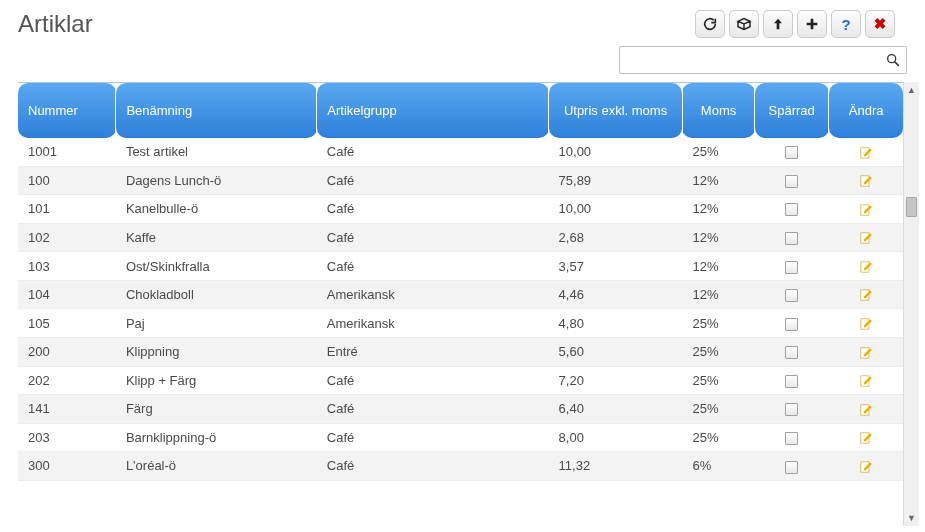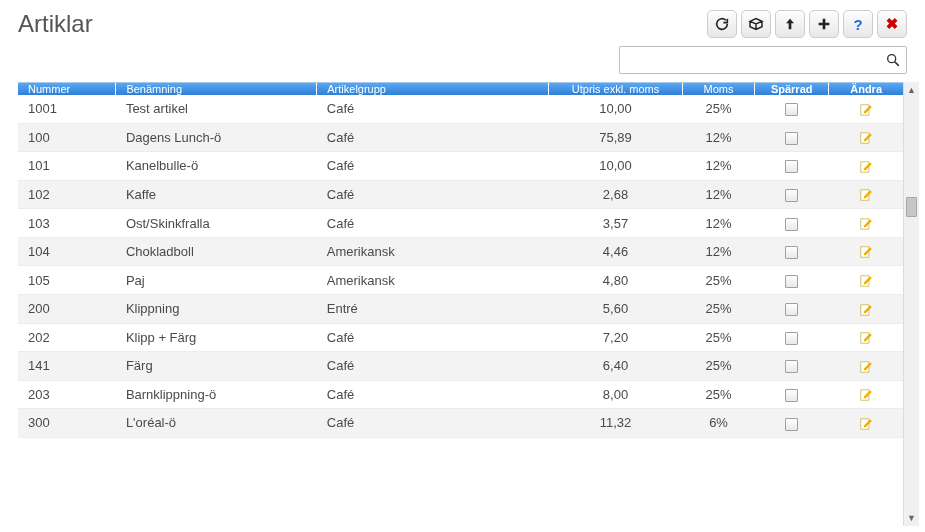--- a/index.html
+++ b/index.html
@@ -11,21 +11,21 @@
     background: #fff;
     width: 925px;
     height: 532px;
     overflow: hidden;
     position: relative;
   }
   .header {
     display: flex;
     justify-content: space-between;
     align-items: flex-start;
-    padding: 10px 18px 0 18px;
+    padding: 10px 30px 0 18px;
   }
   .title {
     font-size: 24px;
     font-weight: 300;
     color: #555;
   }
   .toolbar {
     display: flex;
     gap: 4px;
   }
@@ -93,43 +93,44 @@
   }
   table {
     border-collapse: collapse;
     width: 100%;
     table-layout: fixed;
   }
   thead th {
     background: linear-gradient(#5aa8f2, #2d7fd9);
     color: #fff;
     font-weight: 400;
-    font-size: 11px;
+    font-size: 13px;
     text-align: left;
-    padding: 0 10px;
+    padding: 20px 10px;
     border-right: 1px solid rgba(255,255,255,0.25);
     white-space: nowrap;
     overflow: hidden;
+    border-radius: 10px;
   }
   thead th:last-child { border-right: none; }
   thead th.num, thead th.right { text-align: center; }
-  thead th.center { text-align: center; font-weight: bold; }
+  thead th.center { text-align: center; }
   tbody tr {
     border-bottom: 1px solid #ececec;
   }
   tbody tr:nth-child(even) { background: #f3f3f3; }
   tbody tr:nth-child(odd) { background: #fff; }
   tbody td {
     padding: 6px 10px;
     white-space: nowrap;
     overflow: hidden;
     text-overflow: clip;
     color: #4a4a4a;
   }
-  tbody td.right { text-align: center; }
+  tbody td.right { text-align: left; }
   tbody td.center { text-align: center; }
   .checkbox-box {
     display: inline-block;
     width: 13px;
     height: 13px;
     border: 1px solid #a0a0a0;
     background: linear-gradient(#fff, #e8e8e8);
     vertical-align: middle;
     border-radius: 1px;
   }

